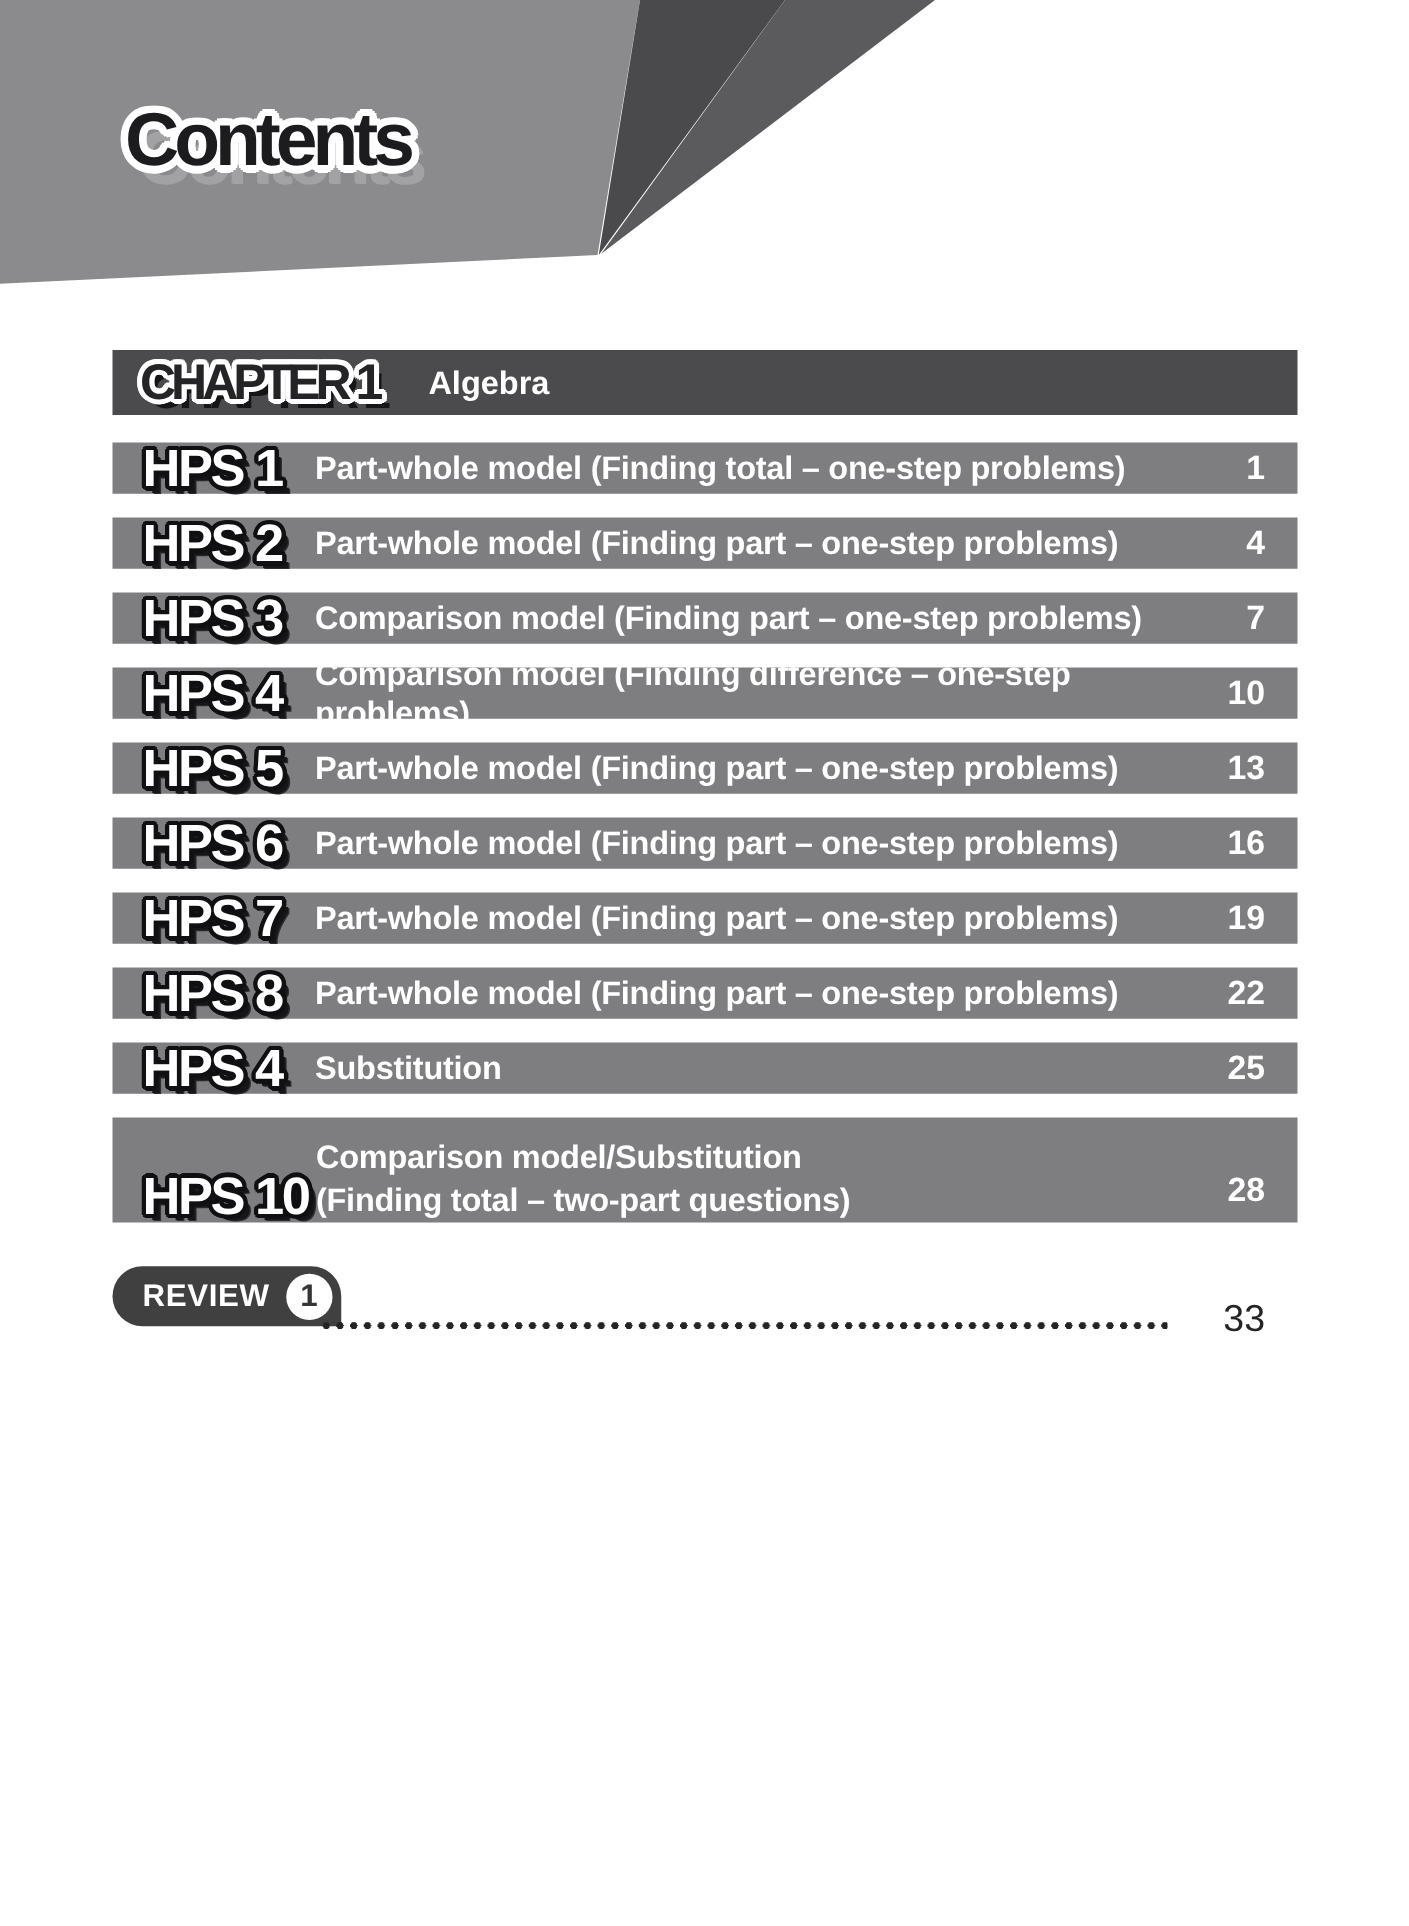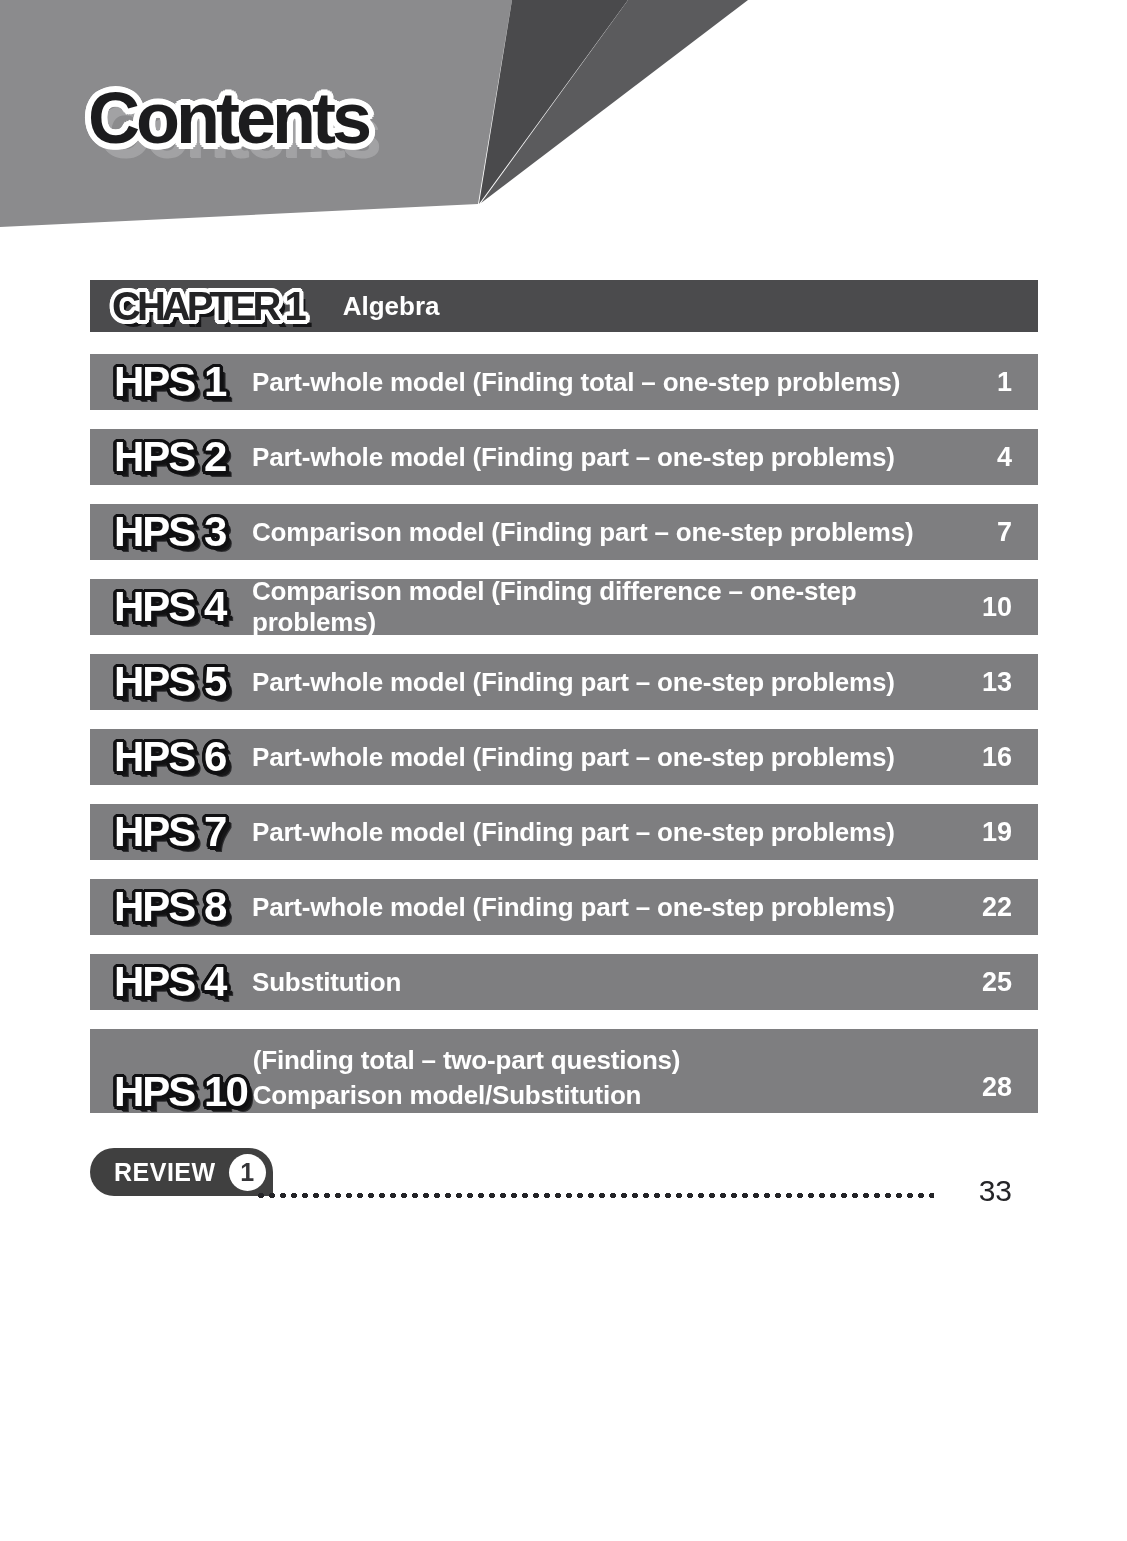--- a/index.html
+++ b/index.html
@@ -6,22 +6,22 @@
   #page{
     position:relative;
     width:1127px;height:1541px;
     background:#ffffff;
     overflow:hidden;
     font-family:"Liberation Sans","DejaVu Sans",sans-serif;
   }
   
   #banner{position:absolute;top:0;left:0;width:1127px;height:240px;}
   .contents-title{
-    position:absolute;left:88px;top:82px;
-    font-size:72px;font-weight:bold;letter-spacing:-4px;
+    position:absolute;left:100px;top:82px;
+    font-size:60px;font-weight:bold;letter-spacing:-4px;
     color:#1c1c1e;line-height:1;
     text-shadow:
       6px 0 0 #fff,-6px 0 0 #fff,0 6px 0 #fff,0 -6px 0 #fff,
       4.2px 4.2px 0 #fff,-4.2px 4.2px 0 #fff,4.2px -4.2px 0 #fff,-4.2px -4.2px 0 #fff,
       5.5px 2.3px 0 #fff,5.5px -2.3px 0 #fff,-5.5px 2.3px 0 #fff,-5.5px -2.3px 0 #fff,
       2.3px 5.5px 0 #fff,2.3px -5.5px 0 #fff,-2.3px 5.5px 0 #fff,-2.3px -5.5px 0 #fff,
       9px 14px 0 #a2a2a4,10px 15px 0 #a2a2a4;
   }
   
   #content{position:absolute;left:90px;top:280px;width:948px;}
@@ -36,21 +36,21 @@
     text-shadow:
       4px 0 0 #fff,-4px 0 0 #fff,0 4px 0 #fff,0 -4px 0 #fff,
       2.8px 2.8px 0 #fff,-2.8px 2.8px 0 #fff,2.8px -2.8px 0 #fff,-2.8px -2.8px 0 #fff,
       3.7px 1.5px 0 #fff,3.7px -1.5px 0 #fff,-3.7px 1.5px 0 #fff,-3.7px -1.5px 0 #fff,
       1.5px 3.7px 0 #fff,1.5px -3.7px 0 #fff,-1.5px 3.7px 0 #fff,-1.5px -3.7px 0 #fff,
       6px 7px 0 #151517;
   }
   .chapter-title{margin-left:40px;font-size:26px;font-weight:bold;color:#fff;}
   
   .toc-row{
-    height:56px;background:#7e7e80;
+    height:41px;background:#7e7e80;
     margin-top:19px;
     display:flex;align-items:center;
     padding:0 26px 0 24px;box-sizing:border-box;
   }
   .toc-row.first{margin-top:22px;}
   .hps-badge{
     flex:0 0 132px;
     font-size:42px;font-weight:bold;letter-spacing:-2px;
     color:#ffffff;line-height:1;white-space:nowrap;
     text-shadow:
@@ -170,22 +170,22 @@
 
     <div class="toc-row">
       <span class="hps-badge">HPS 4</span>
       <span class="row-title">Substitution</span>
       <span class="row-page">25</span>
     </div>
 
     <div class="toc-row tall">
       <span class="hps-badge">HPS 10</span>
       <span class="row-title">
+        <span>Comparison model/Substitution</span>
         <span>(Finding total – two-part questions)</span>
-        <span>Comparison model/Substitution</span>
       </span>
       <span class="row-page">28</span>
     </div>
 
     <div class="review-line">
       <div class="review-badge">
         <span class="review-label">REVIEW</span>
         <span class="review-number">1</span>
       </div>
       <div class="review-dots"></div>

